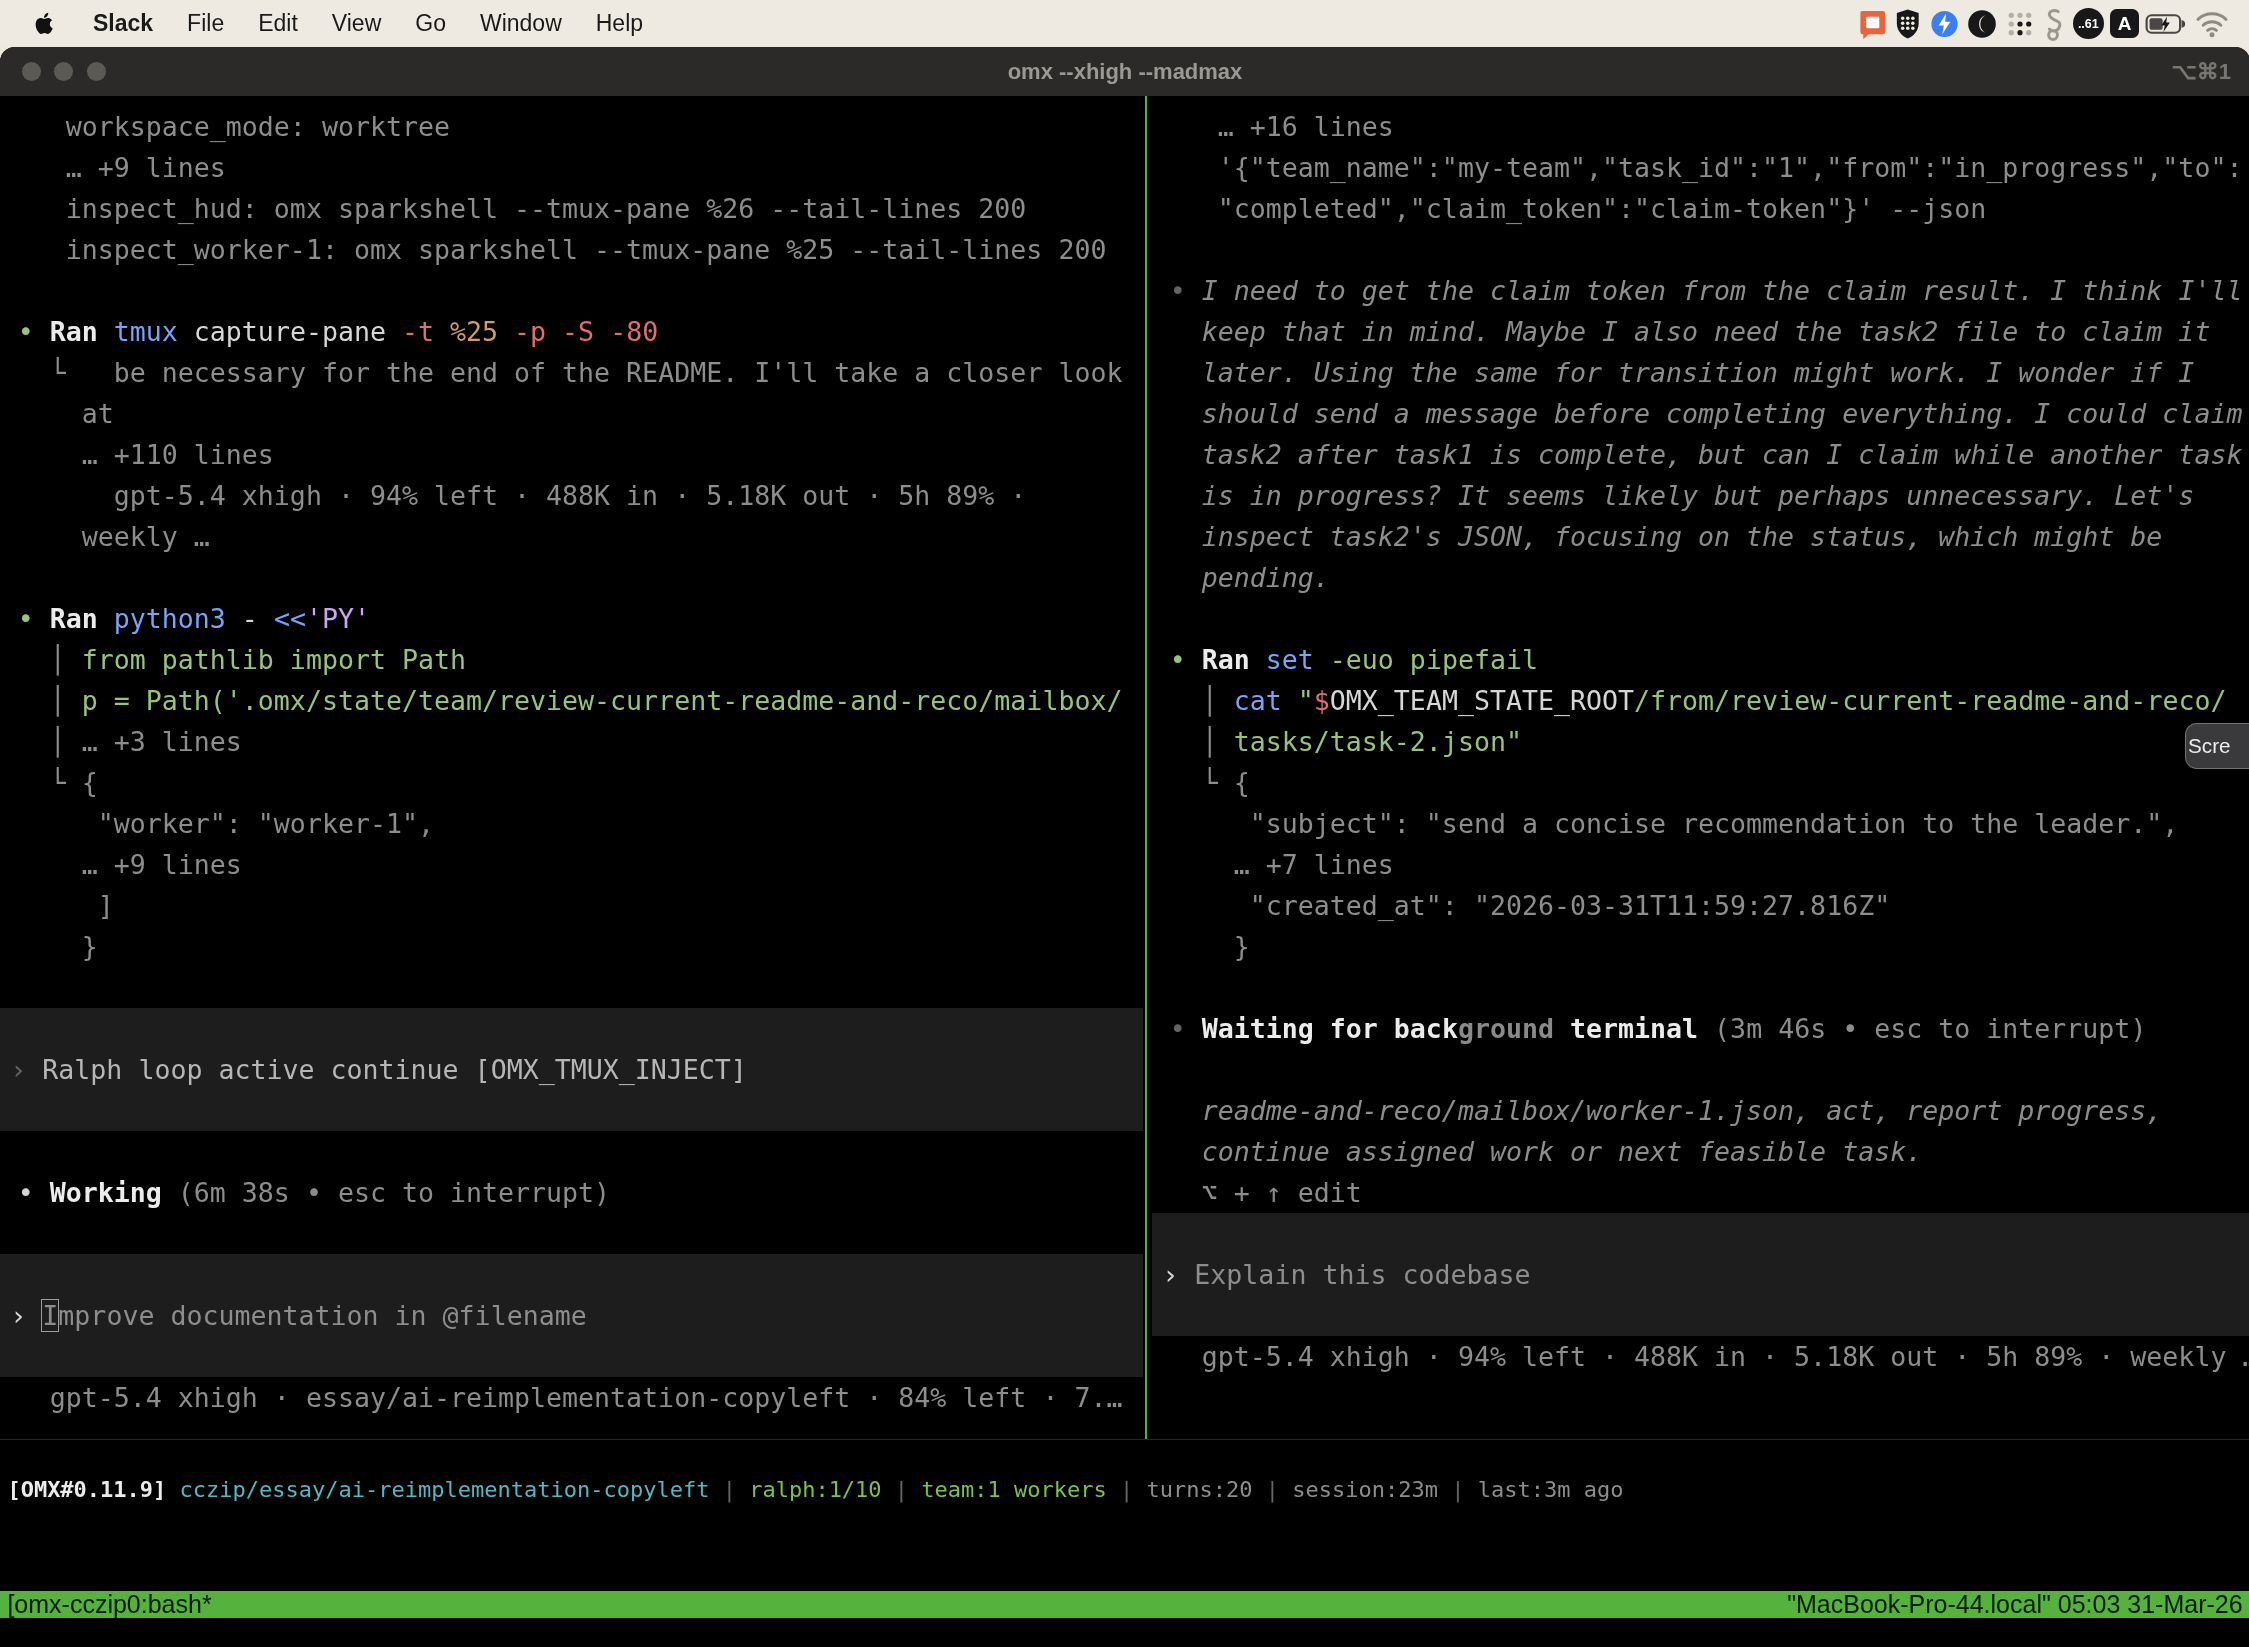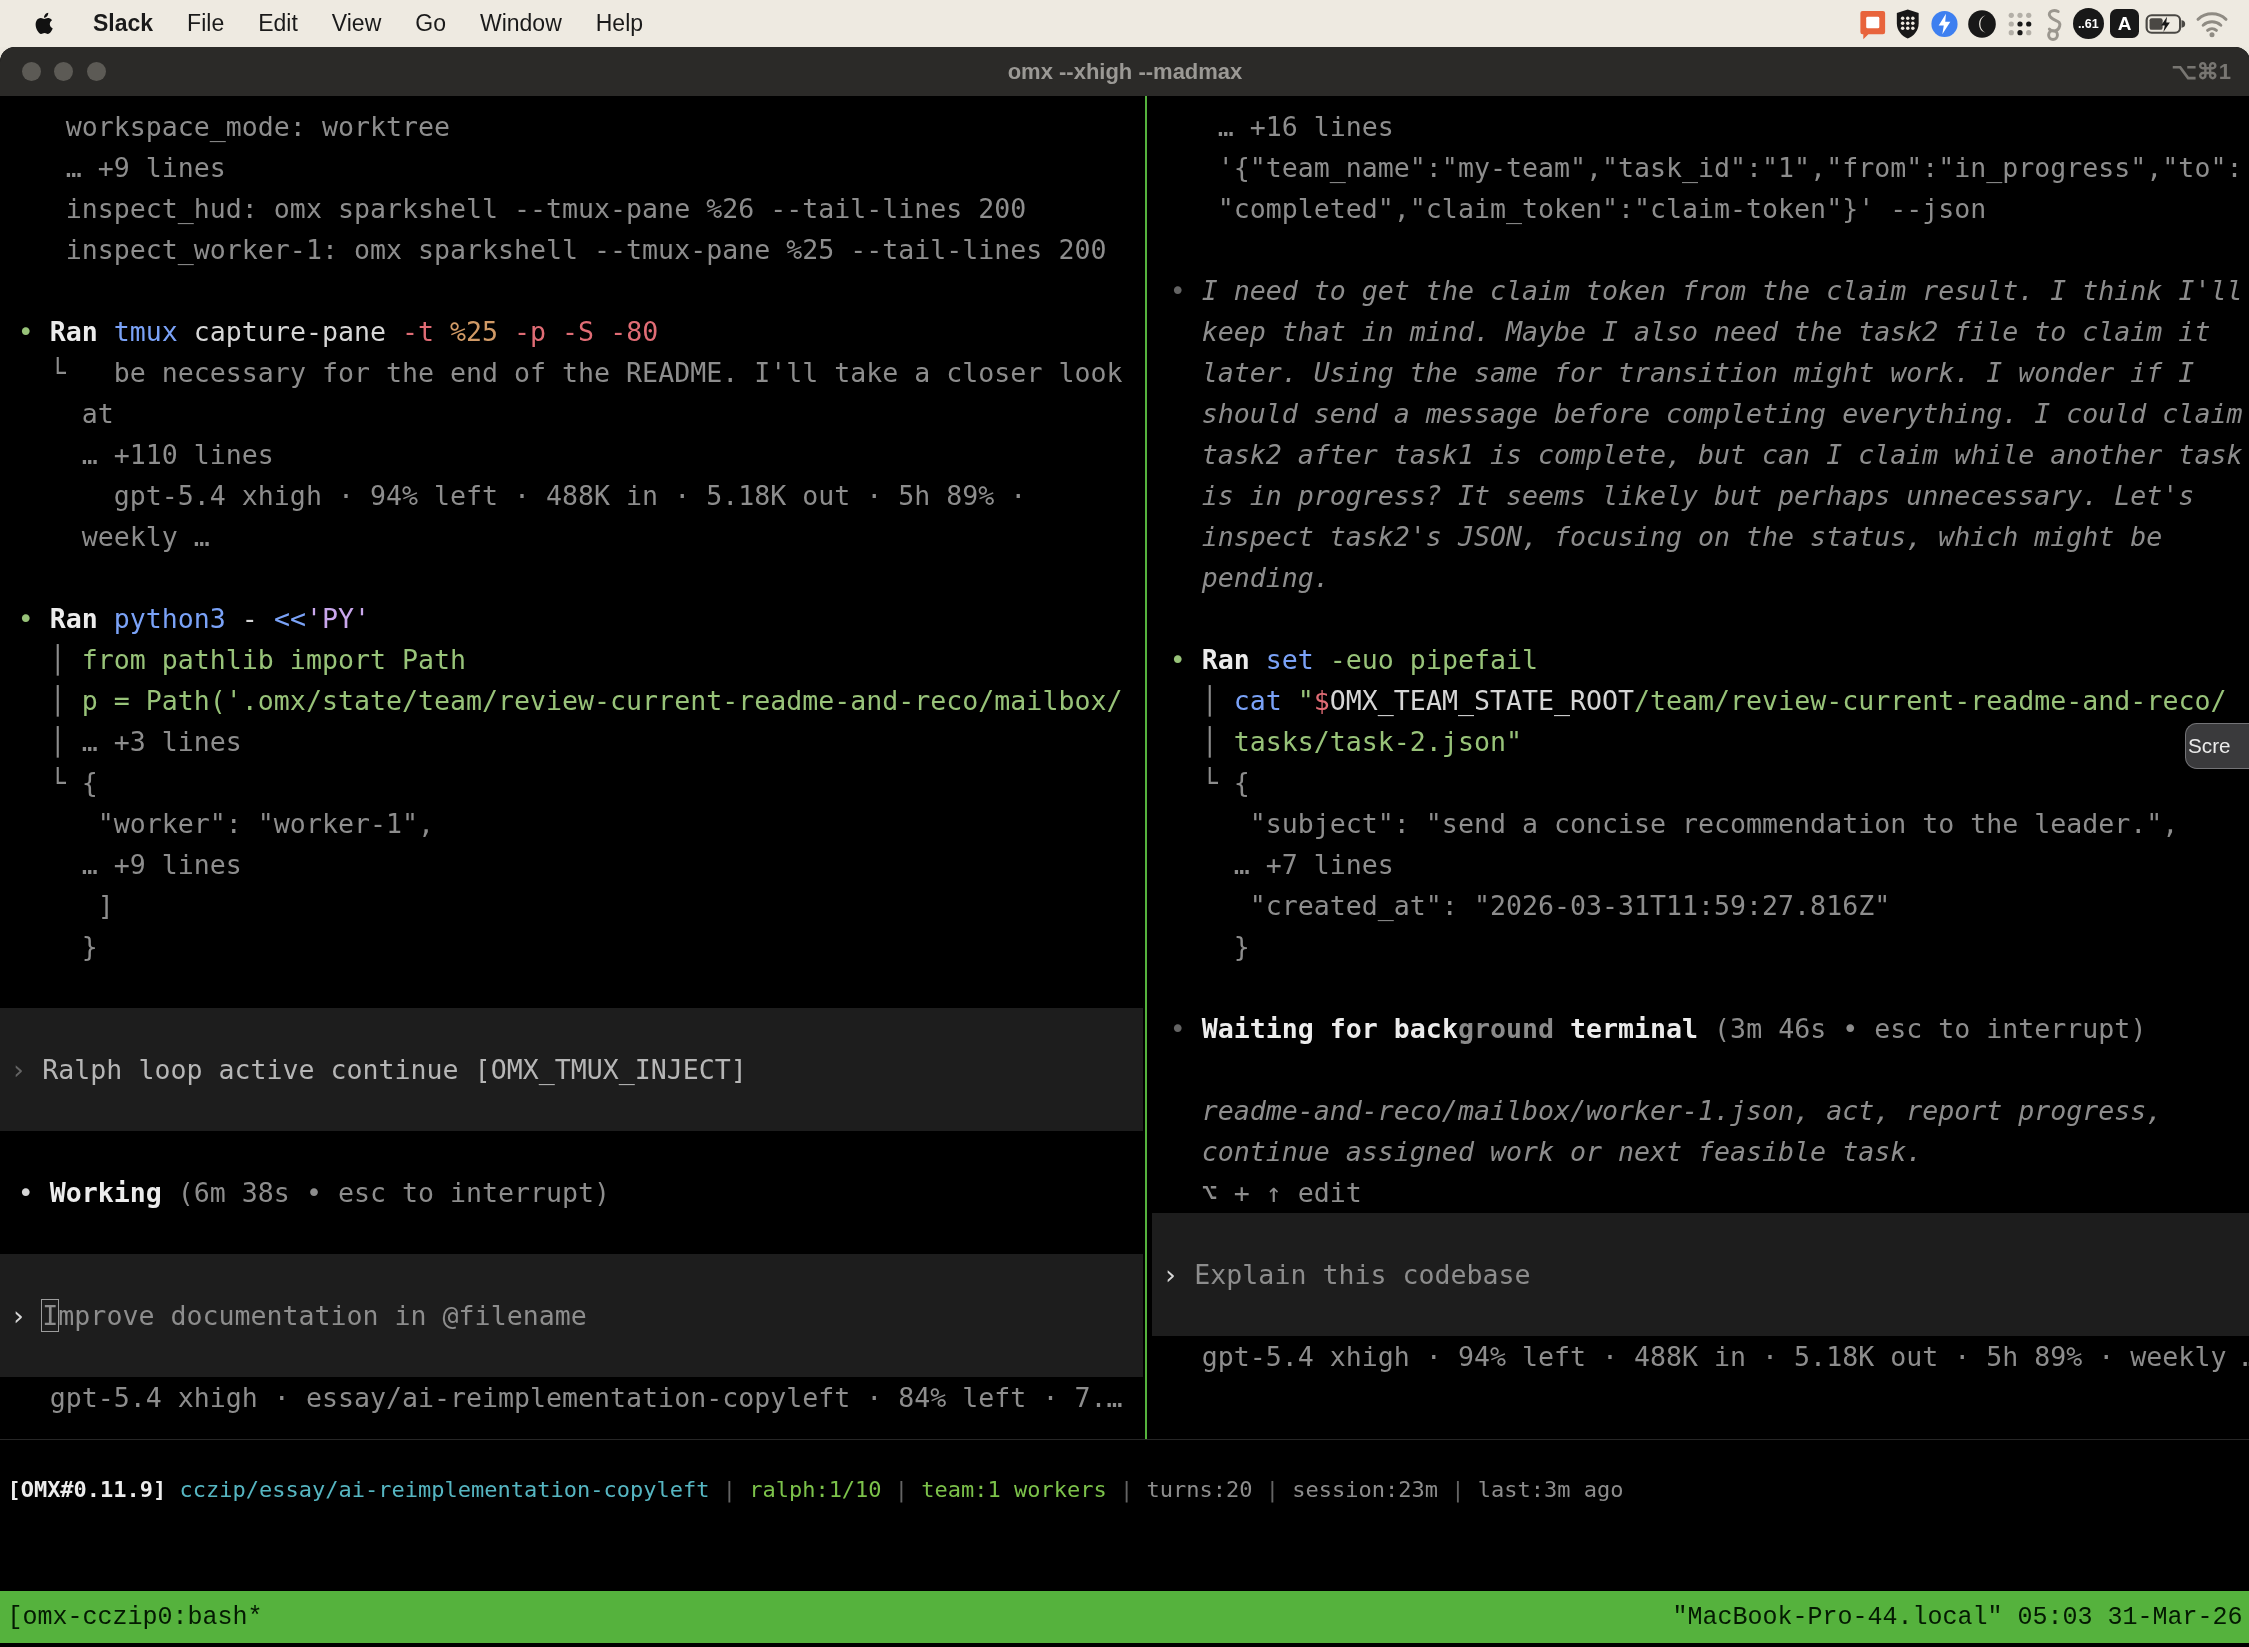--- a/index.html
+++ b/index.html
@@ -69,23 +69,23 @@
   .seg.lime{color:#7cc24a;}
   .seg.italic{font-style:italic;}
   .seg.cursor{outline:1.5px solid #9d9d9d;outline-offset:-0.7px;color:#8d8d8d;}
   
   .omxline{
     position:absolute;top:1422px;left:0;width:2250px;height:41px;line-height:41px;
     white-space:pre;padding-left:7.4px;box-sizing:border-box;
     font-family:"DejaVu Sans Mono",monospace;font-size:22px;
   }
   .tmuxbar{
-    position:absolute;top:1544px;left:0;width:2250px;height:52px;background:#55b23d;
+    position:absolute;top:1544px;left:0;width:2250px;height:27px;background:#55b23d;
     display:flex;align-items:center;justify-content:space-between;
-    font-family:Liberation Mono, monospace;font-size:25px;color:#041a02;
+    font-family:Liberation Sans, sans-serif;font-size:25px;color:#041a02;
     padding:0 7.4px;box-sizing:border-box;white-space:pre;
   }
   
   .screverlay{
     position:absolute;top:723px;right:0;width:65px;height:46px;
     background:#3a3a3c;border:1.5px solid #737376;border-right:none;
     border-radius:11.8px 0 0 11.8px;display:flex;align-items:center;
     color:#ebebeb;font-size:20.7px;padding-left:2px;box-sizing:border-box;overflow:hidden;
   }
 </style>
@@ -244,21 +244,21 @@
         <div class="trow"><span class="seg dim">• </span><span class="seg italic">I need to get the claim token from the claim result. I think I'll</span></div>
         <div class="trow"><span class="seg italic">  keep that in mind. Maybe I also need the task2 file to claim it</span></div>
         <div class="trow"><span class="seg italic">  later. Using the same for transition might work. I wonder if I</span></div>
         <div class="trow"><span class="seg italic">  should send a message before completing everything. I could claim</span></div>
         <div class="trow"><span class="seg italic">  task2 after task1 is complete, but can I claim while another task</span></div>
         <div class="trow"><span class="seg italic">  is in progress? It seems likely but perhaps unnecessary. Let's</span></div>
         <div class="trow"><span class="seg italic">  inspect task2's JSON, focusing on the status, which might be</span></div>
         <div class="trow"><span class="seg italic">  pending.</span></div>
         <div class="trow"></div>
         <div class="trow"><span class="seg green">• </span><span class="seg boldwhite">Ran </span><span class="seg blue">set </span><span class="seg green">-euo pipefail</span></div>
-        <div class="trow"><span class="seg gray">  │ </span><span class="seg blue">cat </span><span class="seg green">"</span><span class="seg red">$</span><span class="seg white">OMX_TEAM_STATE_ROOT</span><span class="seg green">/team/review-current-readme-and-reco/</span></div>
+        <div class="trow"><span class="seg gray">  │ </span><span class="seg blue">cat </span><span class="seg green">"</span><span class="seg red">$</span><span class="seg white">OMX_TEAM_STATE_ROOT</span><span class="seg green">/from/review-current-readme-and-reco/</span></div>
         <div class="trow"><span class="seg gray">  │ </span><span class="seg green">tasks/task-2.json"</span></div>
         <div class="trow"><span class="seg gray">  └ {</span></div>
         <div class="trow"><span class="seg gray">     "subject": "send a concise recommendation to the leader.",</span></div>
         <div class="trow"><span class="seg gray">    … +7 lines</span></div>
         <div class="trow"><span class="seg gray">     "created_at": "2026-03-31T11:59:27.816Z"</span></div>
         <div class="trow"><span class="seg gray">    }</span></div>
         <div class="trow"></div>
         <div class="trow"><span class="seg dim">• </span><span class="seg boldwhite">Waiting for back</span><span class="seg bolddim">ground</span><span class="seg boldwhite"> terminal</span><span class="seg gray"> (3m 46s • esc to interrupt)</span></div>
         <div class="trow"></div>
         <div class="trow"><span class="seg italic">  readme-and-reco/mailbox/worker-1.json, act, report progress,</span></div>

